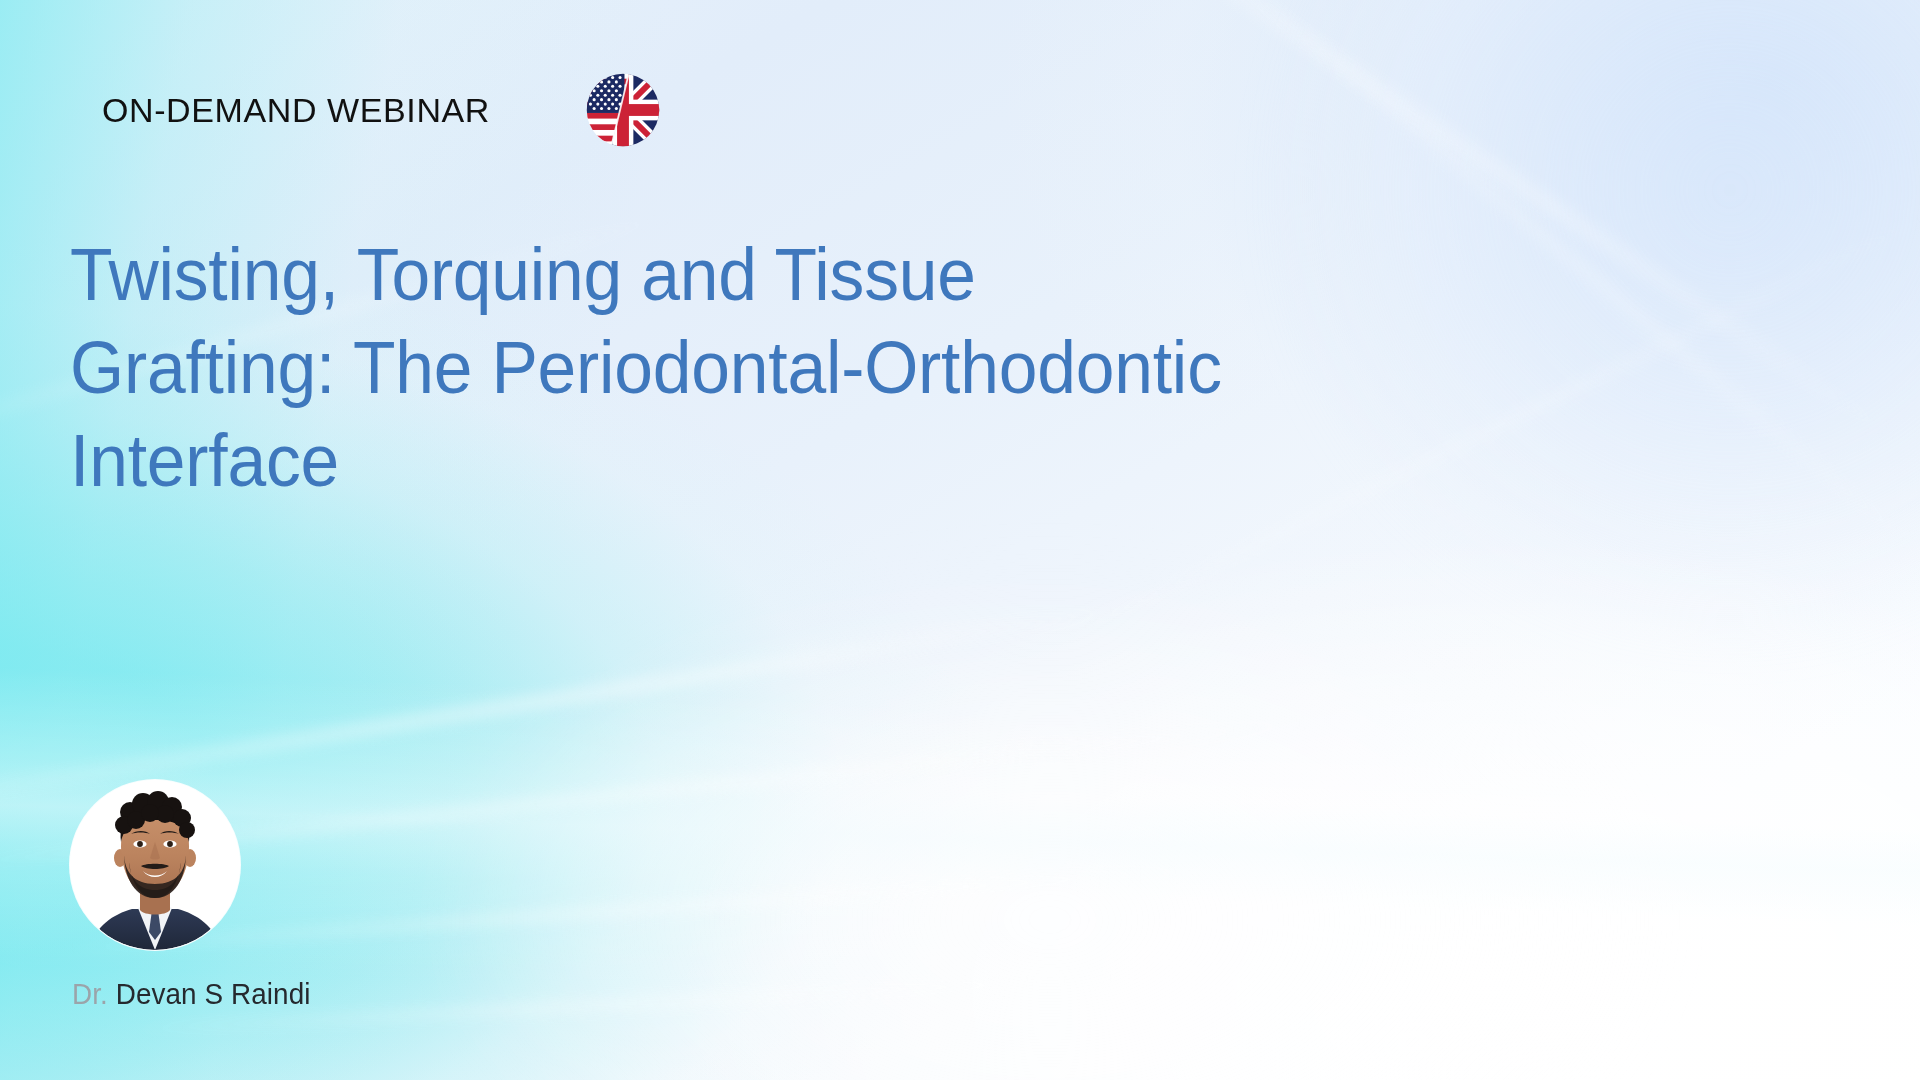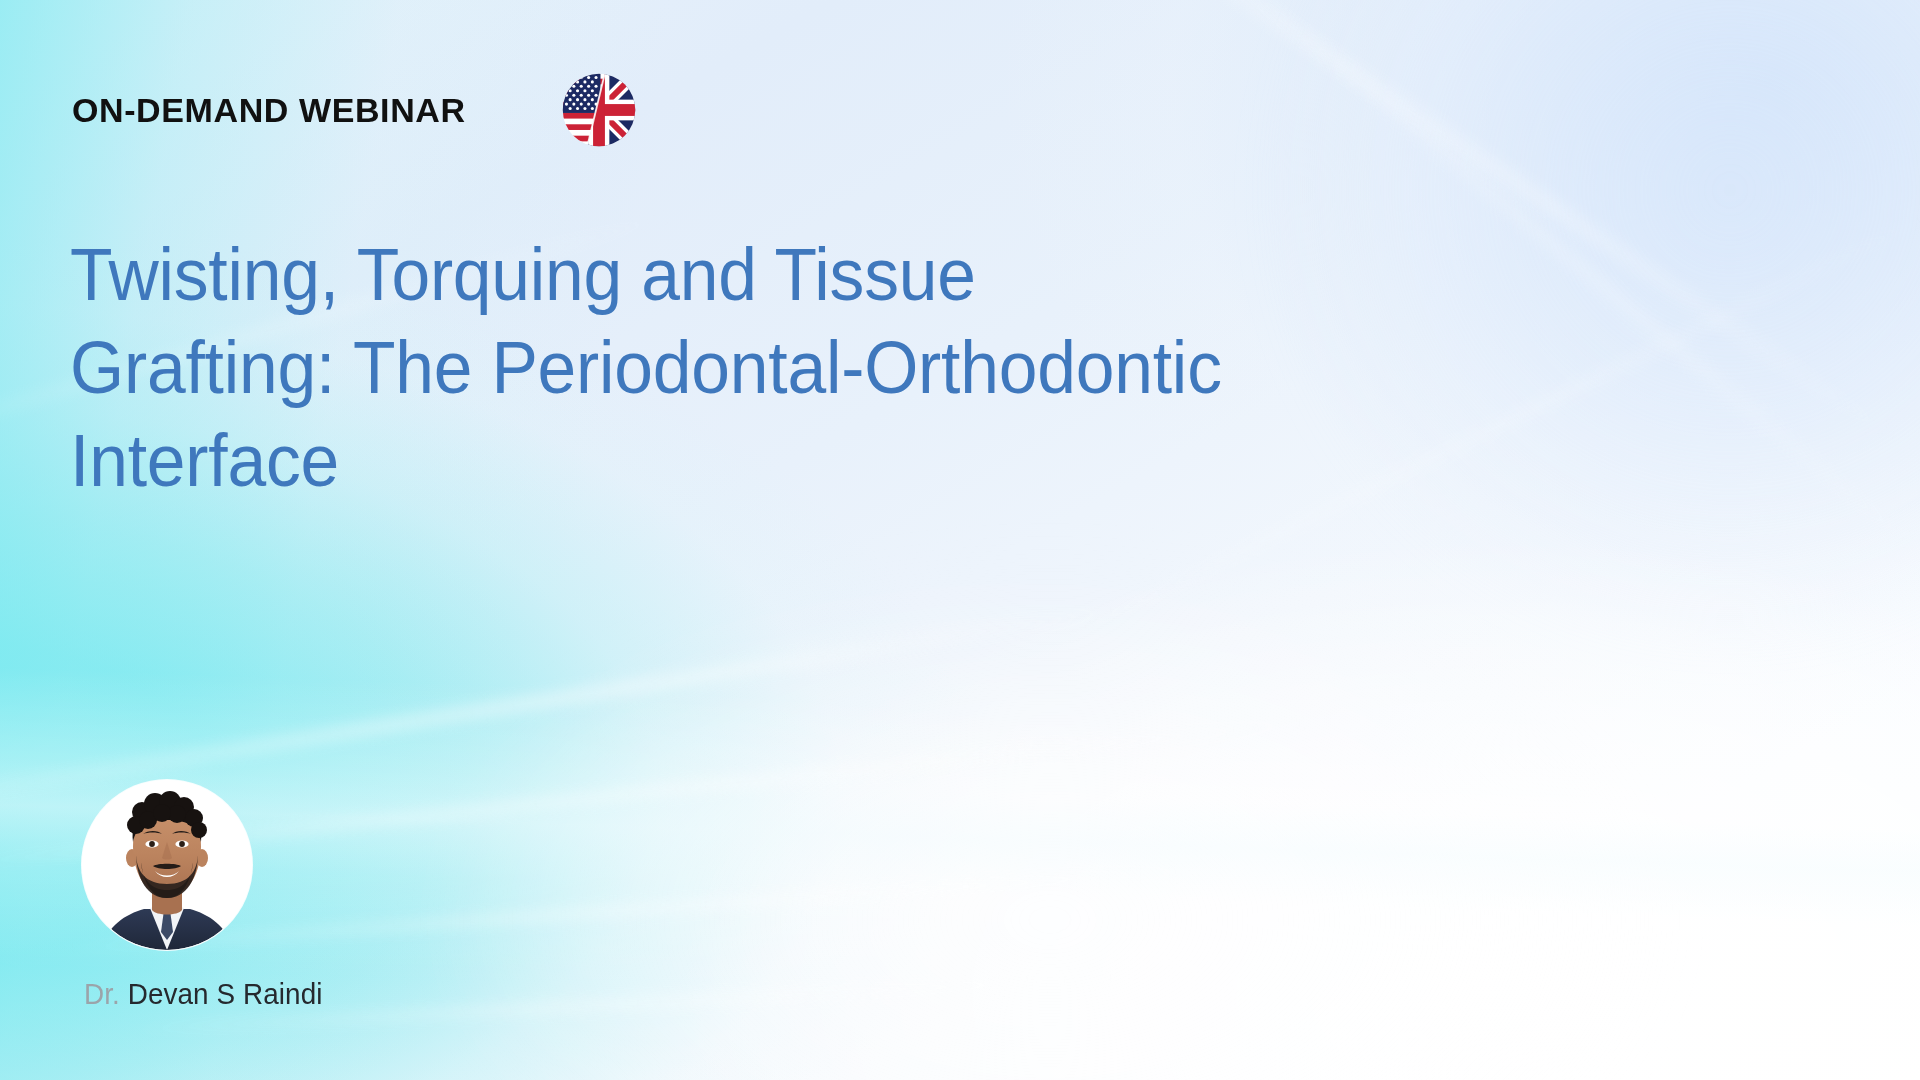--- a/index.html
+++ b/index.html
@@ -139,26 +139,27 @@
     position: absolute;
     left: 72px;
     top: 72px;
     display: flex;
     align-items: center;
     gap: 96px;
     height: 76px;
   }
   .eyebrow {
     font-family: "Liberation Sans", sans-serif;
-    font-weight: 700;
+    font-weight: 400;
     font-size: 34px;
     letter-spacing: 0.6px;
     color: #111111;
     white-space: nowrap;
     line-height: 1;
+    margin-left: 30px;
   }
 
   .flag-badge {
     width: 74px;
     height: 74px;
     border-radius: 50%;
     overflow: hidden;
     flex: 0 0 auto;
     display: block;
   }
@@ -175,21 +176,21 @@
     line-height: 1.26;
     letter-spacing: -0.2px;
     color: #3f78bd;
     transform: scaleX(0.94);
     transform-origin: left top;
   }
   .headline .hl-line { display: block; white-space: nowrap; }
 
   .speaker {
     position: absolute;
-    left: 82px;
+    left: 70px;
     top: 780px;
     width: 520px;
   }
   .avatar {
     width: 170px;
     height: 170px;
     border-radius: 50%;
     overflow: hidden;
     background: #ffffff;
     position: relative;

